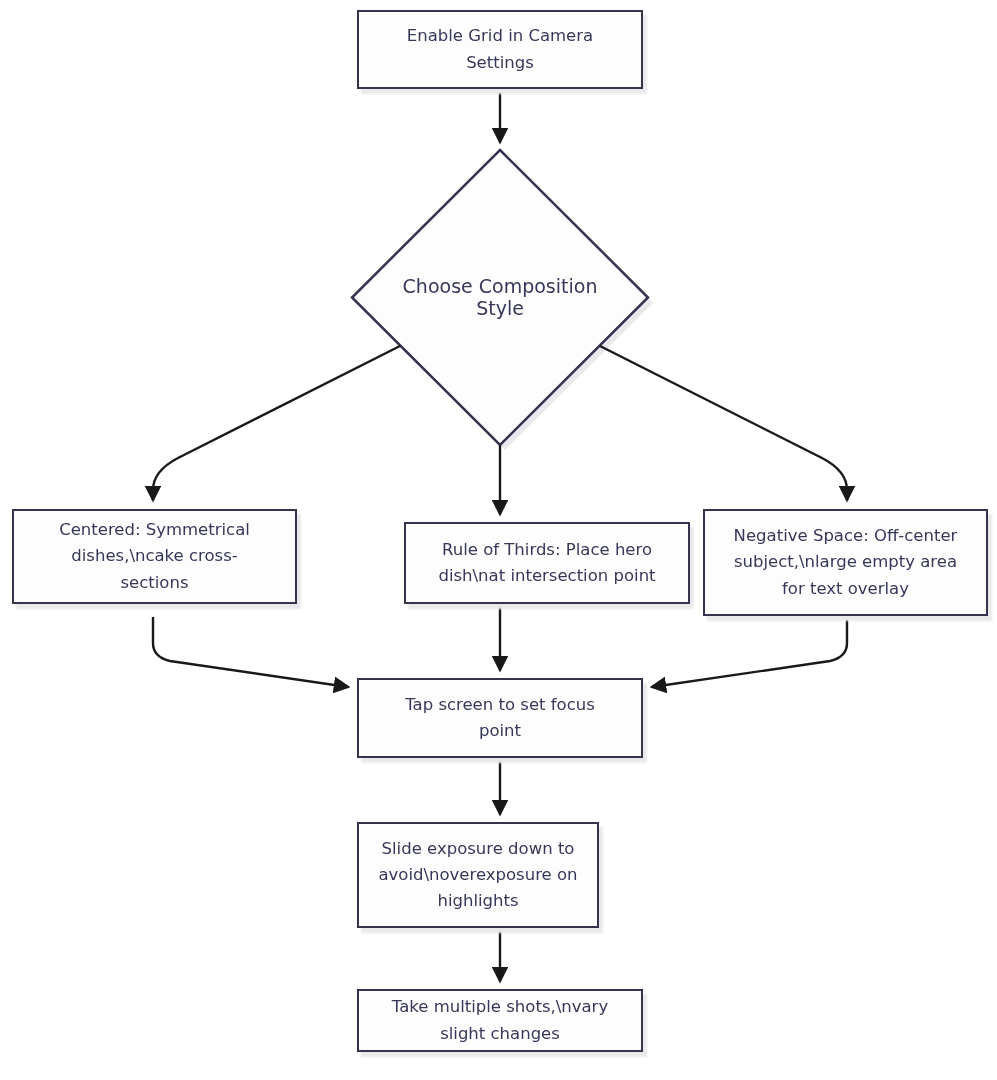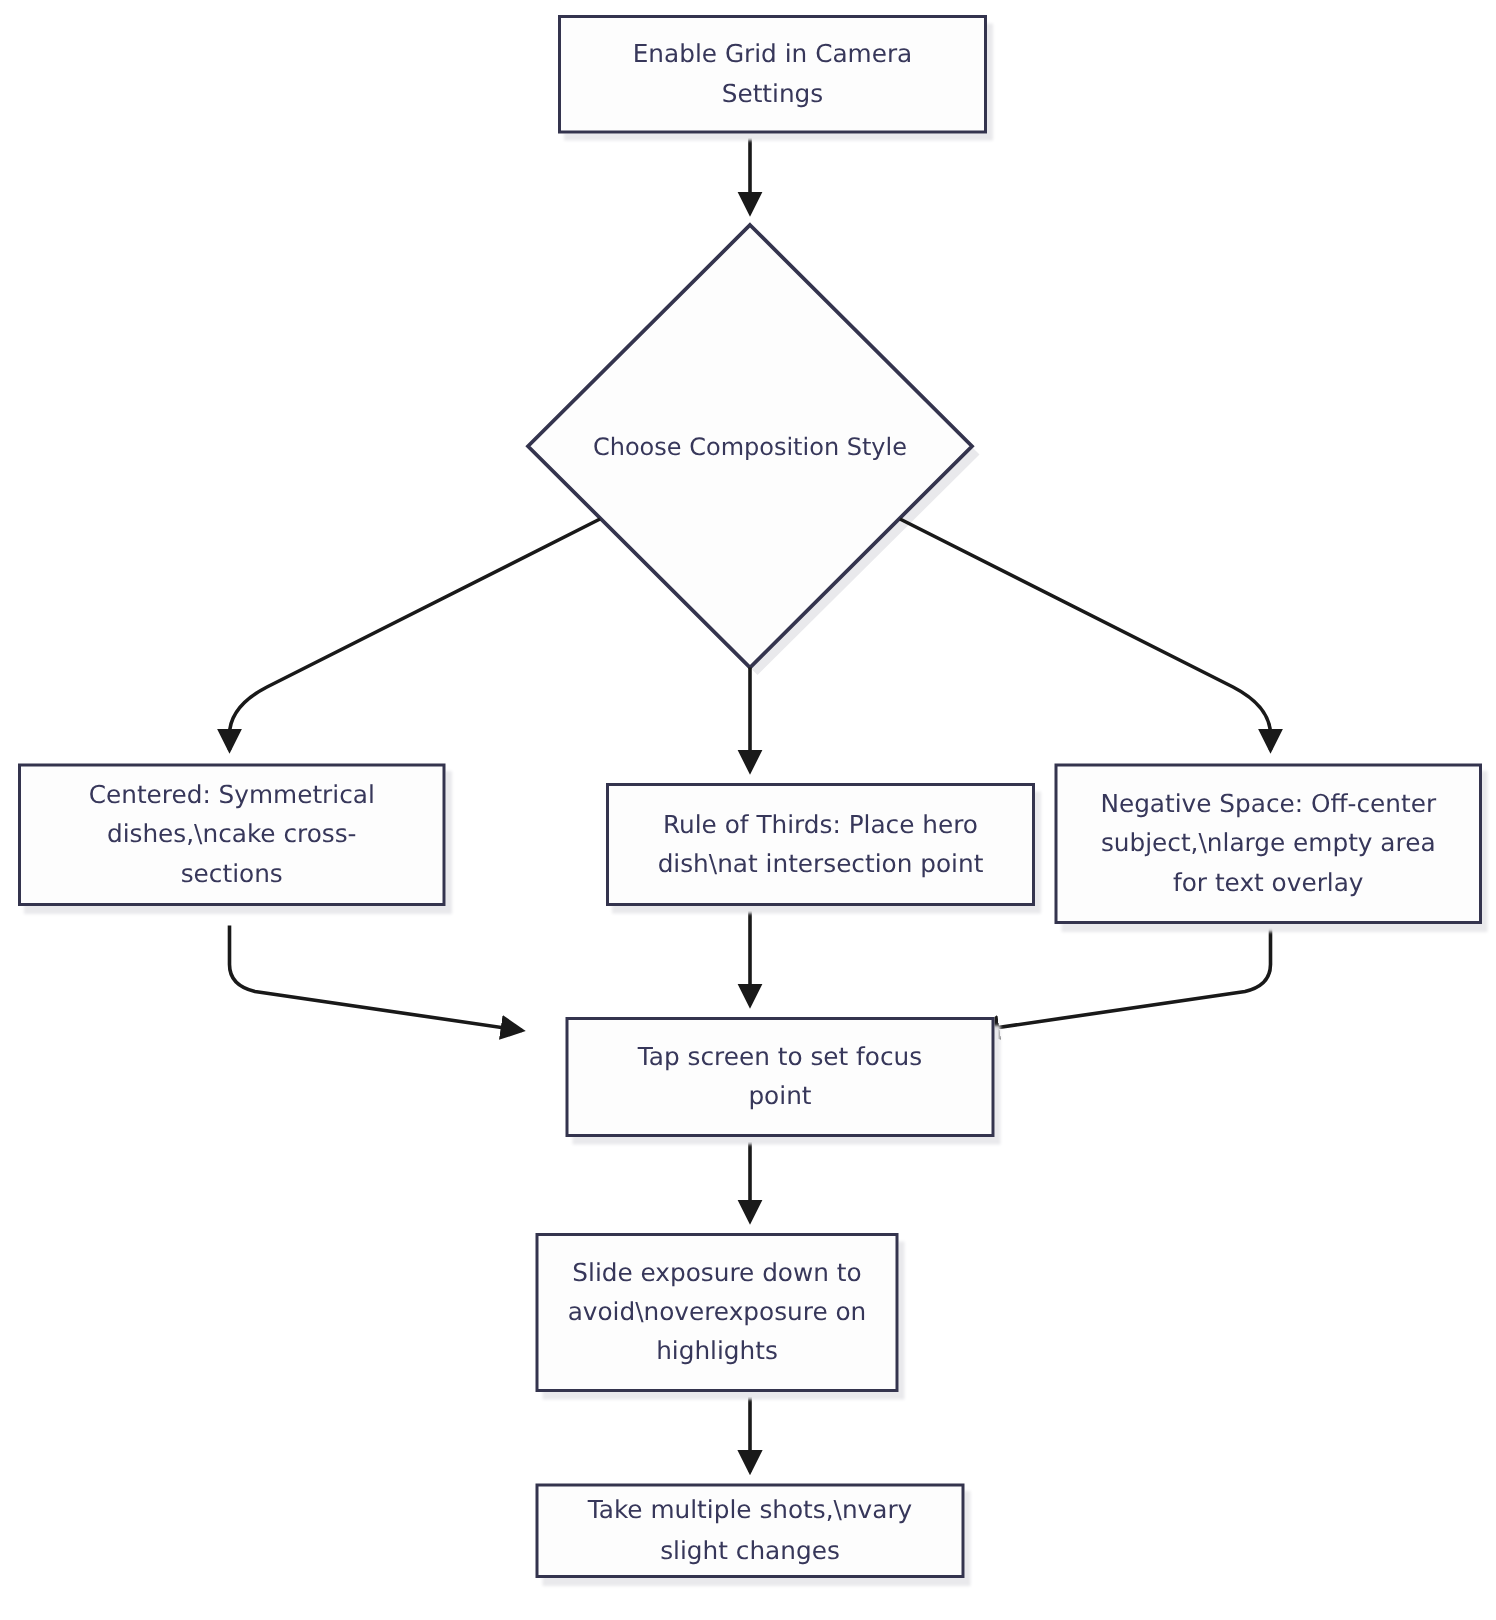--- a/index.html
+++ b/index.html
@@ -51,29 +51,29 @@
     white-space: pre-line;
     padding: 4px 8px;
   }
   .diamond-label {
     position: absolute;
     display: flex;
     align-items: center;
     justify-content: center;
     text-align: center;
     color: var(--text);
-    font-size: 16px;
+    font-size: 19px;
     font-weight: 500;
     background: transparent;
   }
-  #node-enable   { left: 372px; top: 10px;  width: 286px; height: 79px; }
+  #node-enable   { left: 357px; top: 10px;  width: 286px; height: 79px; }
   #node-centered { left: 12px;  top: 509px; width: 285px; height: 95px; }
   #node-rule     { left: 357px; top: 522px; width: 286px; height: 82px; margin-left: 47px; }
   #node-negative { left: 703px; top: 509px; width: 285px; height: 107px; }
-  #node-tap      { left: 357px; top: 678px; width: 286px; height: 80px; margin-left: 20px; }
+  #node-tap      { left: 357px; top: 678px; width: 286px; height: 80px; }
   #node-slide    { left: 357px; top: 822px; width: 242px; height: 106px; }
   #node-take     { left: 357px; top: 989px; width: 286px; height: 63px; }
   #diamond-label { left: 368px; top: 268px; width: 264px; height: 58px; }
 </style>
 </head>
 <body>
 
 <div class="canvas">
 
   <svg class="edge-layer" viewBox="0 0 997 1080" xmlns="http://www.w3.org/2000/svg">

